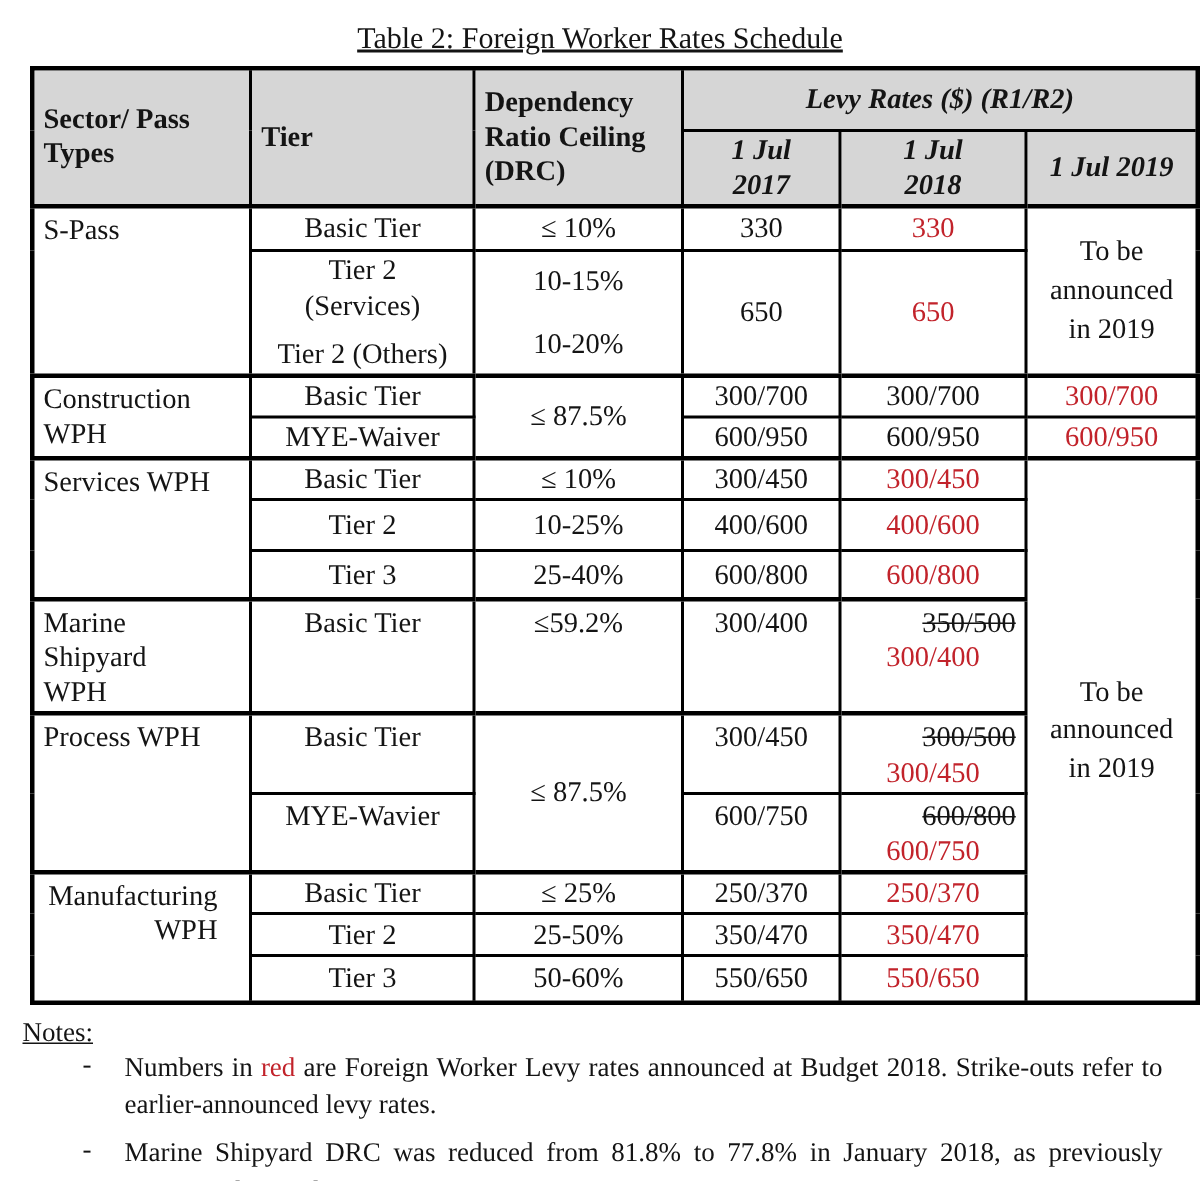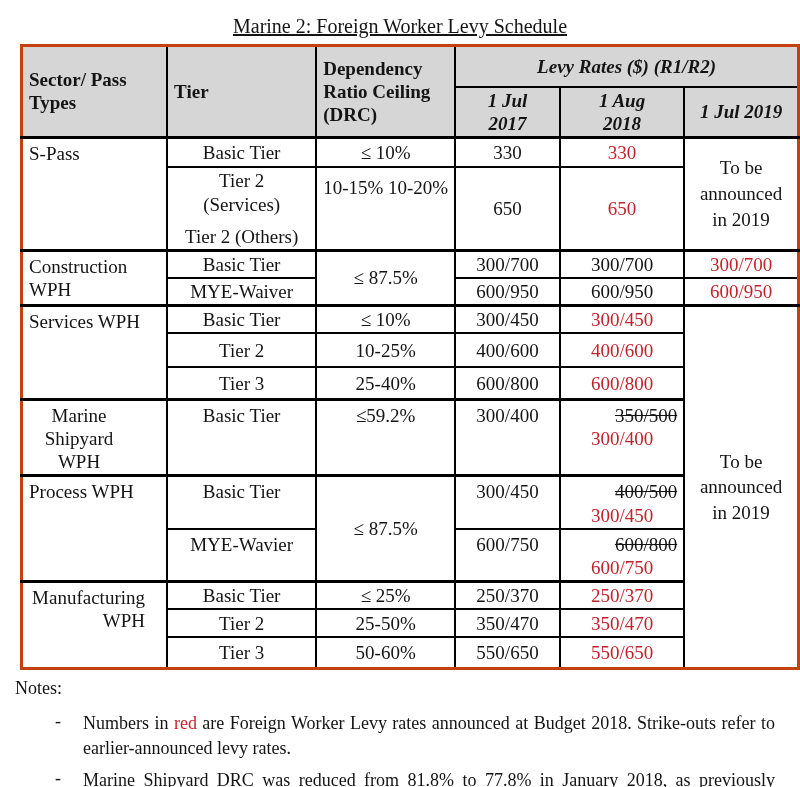--- a/index.html
+++ b/index.html
@@ -8,77 +8,77 @@
     width: 800px; height: 787px; background: #ffffff;
     font-family: "Liberation Serif", "DejaVu Serif", serif;
     color: #141414;
   }
   .title {
     margin-top: 15px; text-align: center;
     font-size: 20px; text-decoration: underline;
   }
   table.levy {
     border-collapse: collapse; table-layout: fixed;
-    margin: 6px 0 0 20px; border: 3px solid #c2410c;
+    margin: 6px 0 0 20px; border: 3px solid #000000;
   }
   td, th {
     border: 2px solid #000; padding: 1px 6px;
     font-size: 19px; line-height: 1.22; vertical-align: middle;
     overflow: hidden;
   }
   th {
     background: #d6d6d6; font-weight: bold; text-align: left;
   }
   th.center { text-align: center; font-style: italic; }
   tr.sec-top > td, tr.sec-top > th { border-top-width: 3px; }
   td.sec { font-weight: normal; vertical-align: top; padding-top: 3px; }
   td.c { text-align: center; }
   td.top { vertical-align: top; padding-top: 3px; }
   .red { color: #c2232b; }
   .strike { text-decoration: line-through; margin-left: 48px; }
   .narrow { display: inline-block; max-width: 50px; }
-  .marine-label { display: inline-block; max-width: 100px; text-align: center; }
+  .marine-label { display: inline-block; max-width: 100px; }
   .manu-label { display: inline-block; max-width: 116px; word-break: break-all; text-align: right; }
   .tier2-others { margin-top: 9px; white-space: nowrap; }
   .drc-split {
-    display: flex; justify-content: space-between;
+    display: flex; flex-direction: column; justify-content: space-between;
     min-height: 66px; text-align: center;
   }
   .tba { line-height: 1.35; }
   .notes { margin: 8px 0 0 15px; font-size: 18px; width: 770px; }
-  .notes-head { margin-bottom: 12px; }
+  .notes-head { text-decoration: underline; margin-bottom: 0; }
   .note { display: flex; margin-bottom: 7px; }
   .note-dash { flex: none; width: 28px; margin-left: 40px; }
   .note-text { flex: 1; margin: 0 10px 0 0; text-align: justify; line-height: 1.4; }
 </style>
 </head>
 <body>
 
-<div class="title">Marine 2: Foreign Worker Levy Schedule</div>
+<div class="title">Table 2: Foreign Worker Rates Schedule</div>
 
 <table class="levy">
   <colgroup>
     <col style="width:147px">
       <col style="width:150px">
       <col style="width:140px">
     <col style="width:106px">
       <col style="width:87px">
       <col style="width:115px">
   </colgroup>
 
   <tbody>
       <tr style="height:41px">
     <th rowspan="2">Sector/ Pass Types</th>
     <th rowspan="2">Tier</th>
     <th rowspan="2">Dependency Ratio Ceiling (DRC)</th>
     <th colspan="3" class="center">Levy Rates ($) (R1/R2)</th>
   </tr>
   <tr style="height:49px">
     <th class="center"><span class="narrow">1 Jul 2017</span></th>
-    <th class="center"><span class="narrow">1 Aug 2018</span></th>
+    <th class="center"><span class="narrow">1 Jul 2018</span></th>
     <th class="center">1 Jul 2019</th>
   </tr>
 
   <tr class="sec-top" style="height:30px">
     <td class="sec" rowspan="2">S-Pass</td>
     <td class="c">Basic Tier</td>
     <td class="c">≤ 10%</td>
     <td class="c">330</td>
     <td class="c red">330</td>
     <td class="c tba" rowspan="2">To be announced in 2019</td>
@@ -145,21 +145,21 @@
       <div class="red">300/400</div>
     </td>
   </tr>
 
   <tr class="sec-top" style="height:51px">
     <td class="sec" rowspan="2">Process WPH</td>
     <td class="c top">Basic Tier</td>
     <td class="c" rowspan="2">≤ 87.5%</td>
     <td class="c top">300/450</td>
     <td class="c top">
-      <div class="strike">400/500</div>
+      <div class="strike">300/500</div>
       <div class="red">300/450</div>
     </td>
   </tr>
   <tr style="height:51px">
     <td class="c top">MYE-Wavier</td>
     <td class="c top">600/750</td>
     <td class="c top">
       <div class="strike">600/800</div>
       <div class="red">600/750</div>
     </td>

